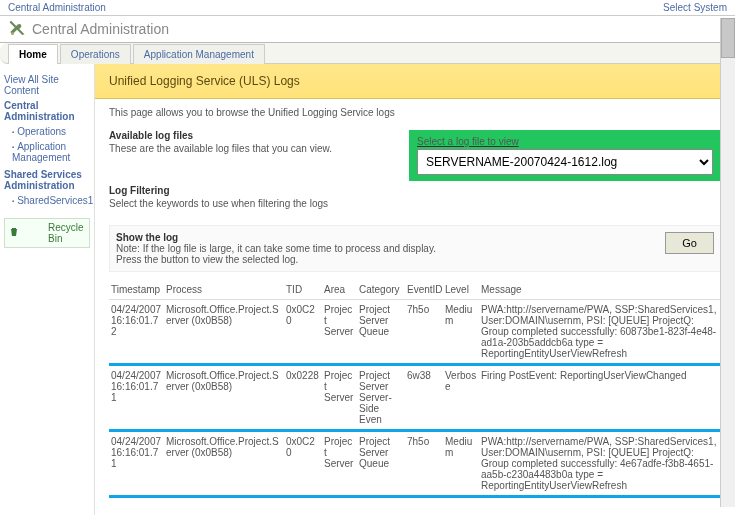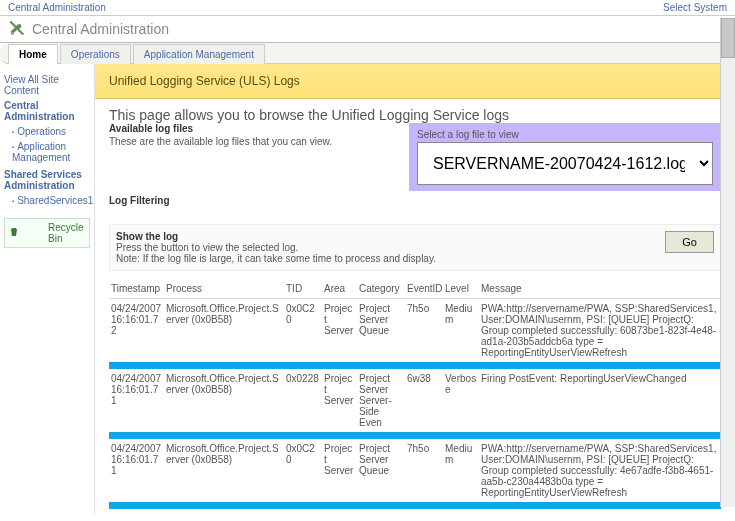--- a/index.html
+++ b/index.html
@@ -17,36 +17,36 @@
 .left-nav { width: 95px; background: #fff; border-right: 1px solid #e0e0e0; padding: 6px 4px; font-size: 10px; }
 .left-nav .section-head { color: #4a6aa5; font-weight: bold; margin: 4px 0 2px 0; display: block; }
 .left-nav .item { display: block; padding: 2px 0 2px 8px; color: #4a6aa5; cursor: pointer; }
 .left-nav .item::before { content: "▪"; color: #4a6aa5; margin-right: 3px; font-size: 6px; position: relative; top: -1px;}
 .left-nav .recycle { margin-top: 10px; padding: 3px 4px; border: 1px solid #cce0cc; background: #f5fff5; color: #3a7a3a; display: flex; align-items: center; cursor: pointer; gap: 25px;}
 .left-nav .recycle svg { width: 10px; height: 10px; margin-right: 4px;}
 .content { flex: 1; overflow: auto; padding: 0; }
 .page-title-block { background: linear-gradient(#ffe78a, #ffe27a); padding: 10px 14px; border-bottom: 1px solid #d8c45a; }
 .page-title-block h1 { font-size: 12px; color: #5a4a10; font-weight: normal; }
 .content-inner { padding: 8px 14px 20px 14px; }
-.intro { font-size: 14px; margin-bottom: 0; color: #555; }
+.intro { font-size: 10px; margin-bottom: 12px; color: #555; }
 .section-row { display: flex; margin-bottom: 4px; }
 .section-left { width: 300px; font-size: 10px; color: #555; }
 .section-left .section-title { font-weight: bold; color: #333; margin-bottom: 2px; }
-.section-right { flex: 1; background: #c4b5fd; padding: 6px 8px; }
+.section-right { flex: 1; background: #22c55e; padding: 6px 8px; text-decoration: underline; }
 .section-right label { display: block; font-size: 10px; color: #555; margin-bottom: 2px; margin-top: 4px;}
 .section-right label:first-child { margin-top: 0;}
-.section-right select { width: 100%; font-size: 16px; border: 1px solid #888; background: #fff; padding: 11px;}
+.section-right select { width: 100%; font-size: 12px; border: 1px solid #888; background: #fff; padding: 4px;}
 .section-right select.narrow { width: 55px;}
 .show-log-row { display: flex; align-items: flex-start; margin-top: 16px; background: #fafafa; border: 1px solid #eee; padding: 6px;}
 .show-log-row .left { flex: 1; font-size: 10px; color: #555;}
 .show-log-row .left .section-title { font-weight: bold; color: #333;}
 .show-log-row button { background: #e8e8d8; border: 1px solid #999; padding: 4px 16px; font-size: 11px; cursor: pointer; margin-left: 8px;}
 .log-table { width: 100%; border-collapse: collapse; margin-top: 8px; font-size: 10px; table-layout: fixed;}
 .log-table th { text-align: left; padding: 4px 2px; border-bottom: 1px solid #ddd; color: #555; font-weight: normal; vertical-align: bottom;}
-.log-table td { padding: 4px 2px; border-bottom: 7px solid #0ea5e9; vertical-align: top; word-wrap: break-word; color: #555;}
+.log-table td { padding: 4px 2px; border-bottom: 3px solid #0ea5e9; vertical-align: top; word-wrap: break-word; color: #555;}
 .log-table td.msg { color: #555;}
 .scroll-vert { position: absolute; right: 0; top: 18px; bottom: 14px; width: 15px; background: #f0f0f0; border-left: 1px solid #ccc;}
 .scroll-vert .thumb { position: absolute; top: 0; left: 0; right: 0; height: 40px; background: #c8c8c8; border: 1px solid #aaa;}
 </style>
 </head>
 <body>
 
 <div class="top-header">
   <a>Central Administration</a>
   <a>Select System</a>
@@ -99,28 +99,29 @@
         </div>
         <div class="section-right">
           <label>Select a log file to view</label>
           <select><option>SERVERNAME-20070424-1612.log</option></select>
         </div>
       </div>
 
       <div class="section-row">
         <div class="section-left">
           <div class="section-title">Log Filtering</div>
+          <div>Select the keywords to use when filtering the logs</div>
         </div>
       </div>
 
       <div class="show-log-row">
         <div class="left">
           <div class="section-title">Show the log</div>
+          <div>Note: If the log file is large, it can take some time to process and display.</div>
           <div>Press the button to view the selected log.</div>
-          <div>Note: If the log file is large, it can take some time to process and display.</div>
         </div>
         <button>Go</button>
       </div>
 
       <table class="log-table">
         <colgroup>
             <col style="width:55px">
             <col style="width:120px">
             <col style="width:38px">
             <col style="width:35px">

